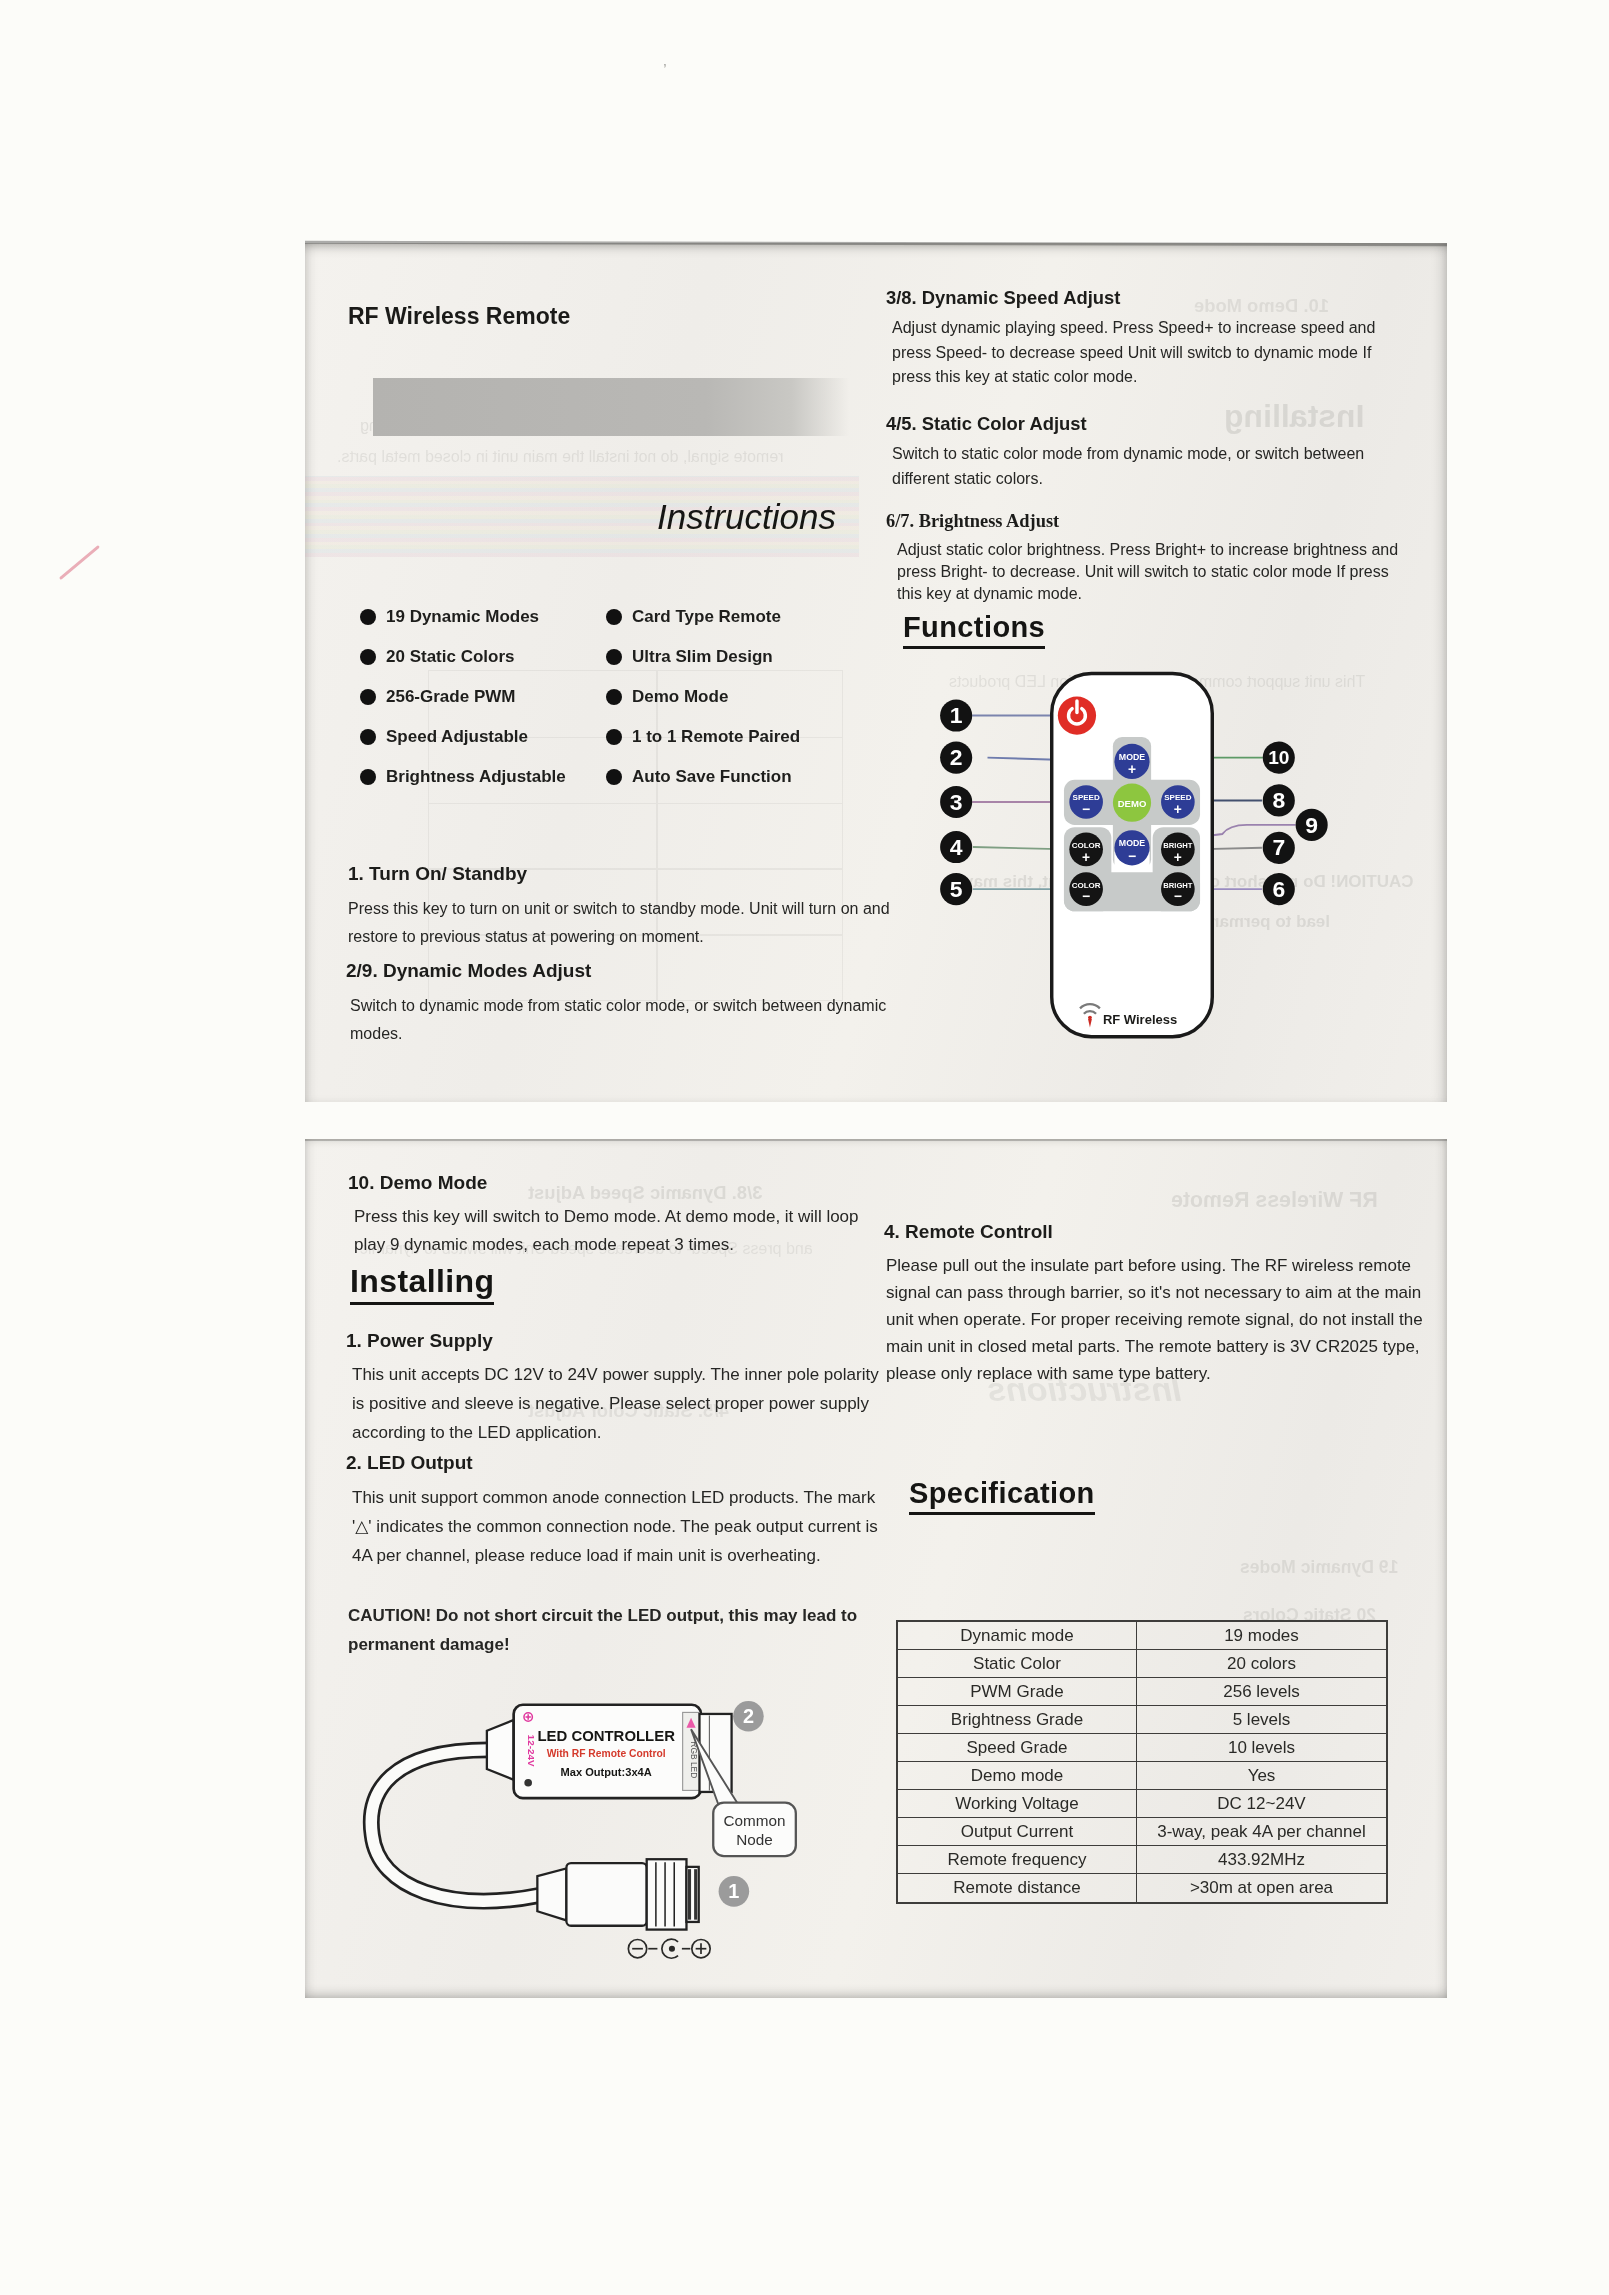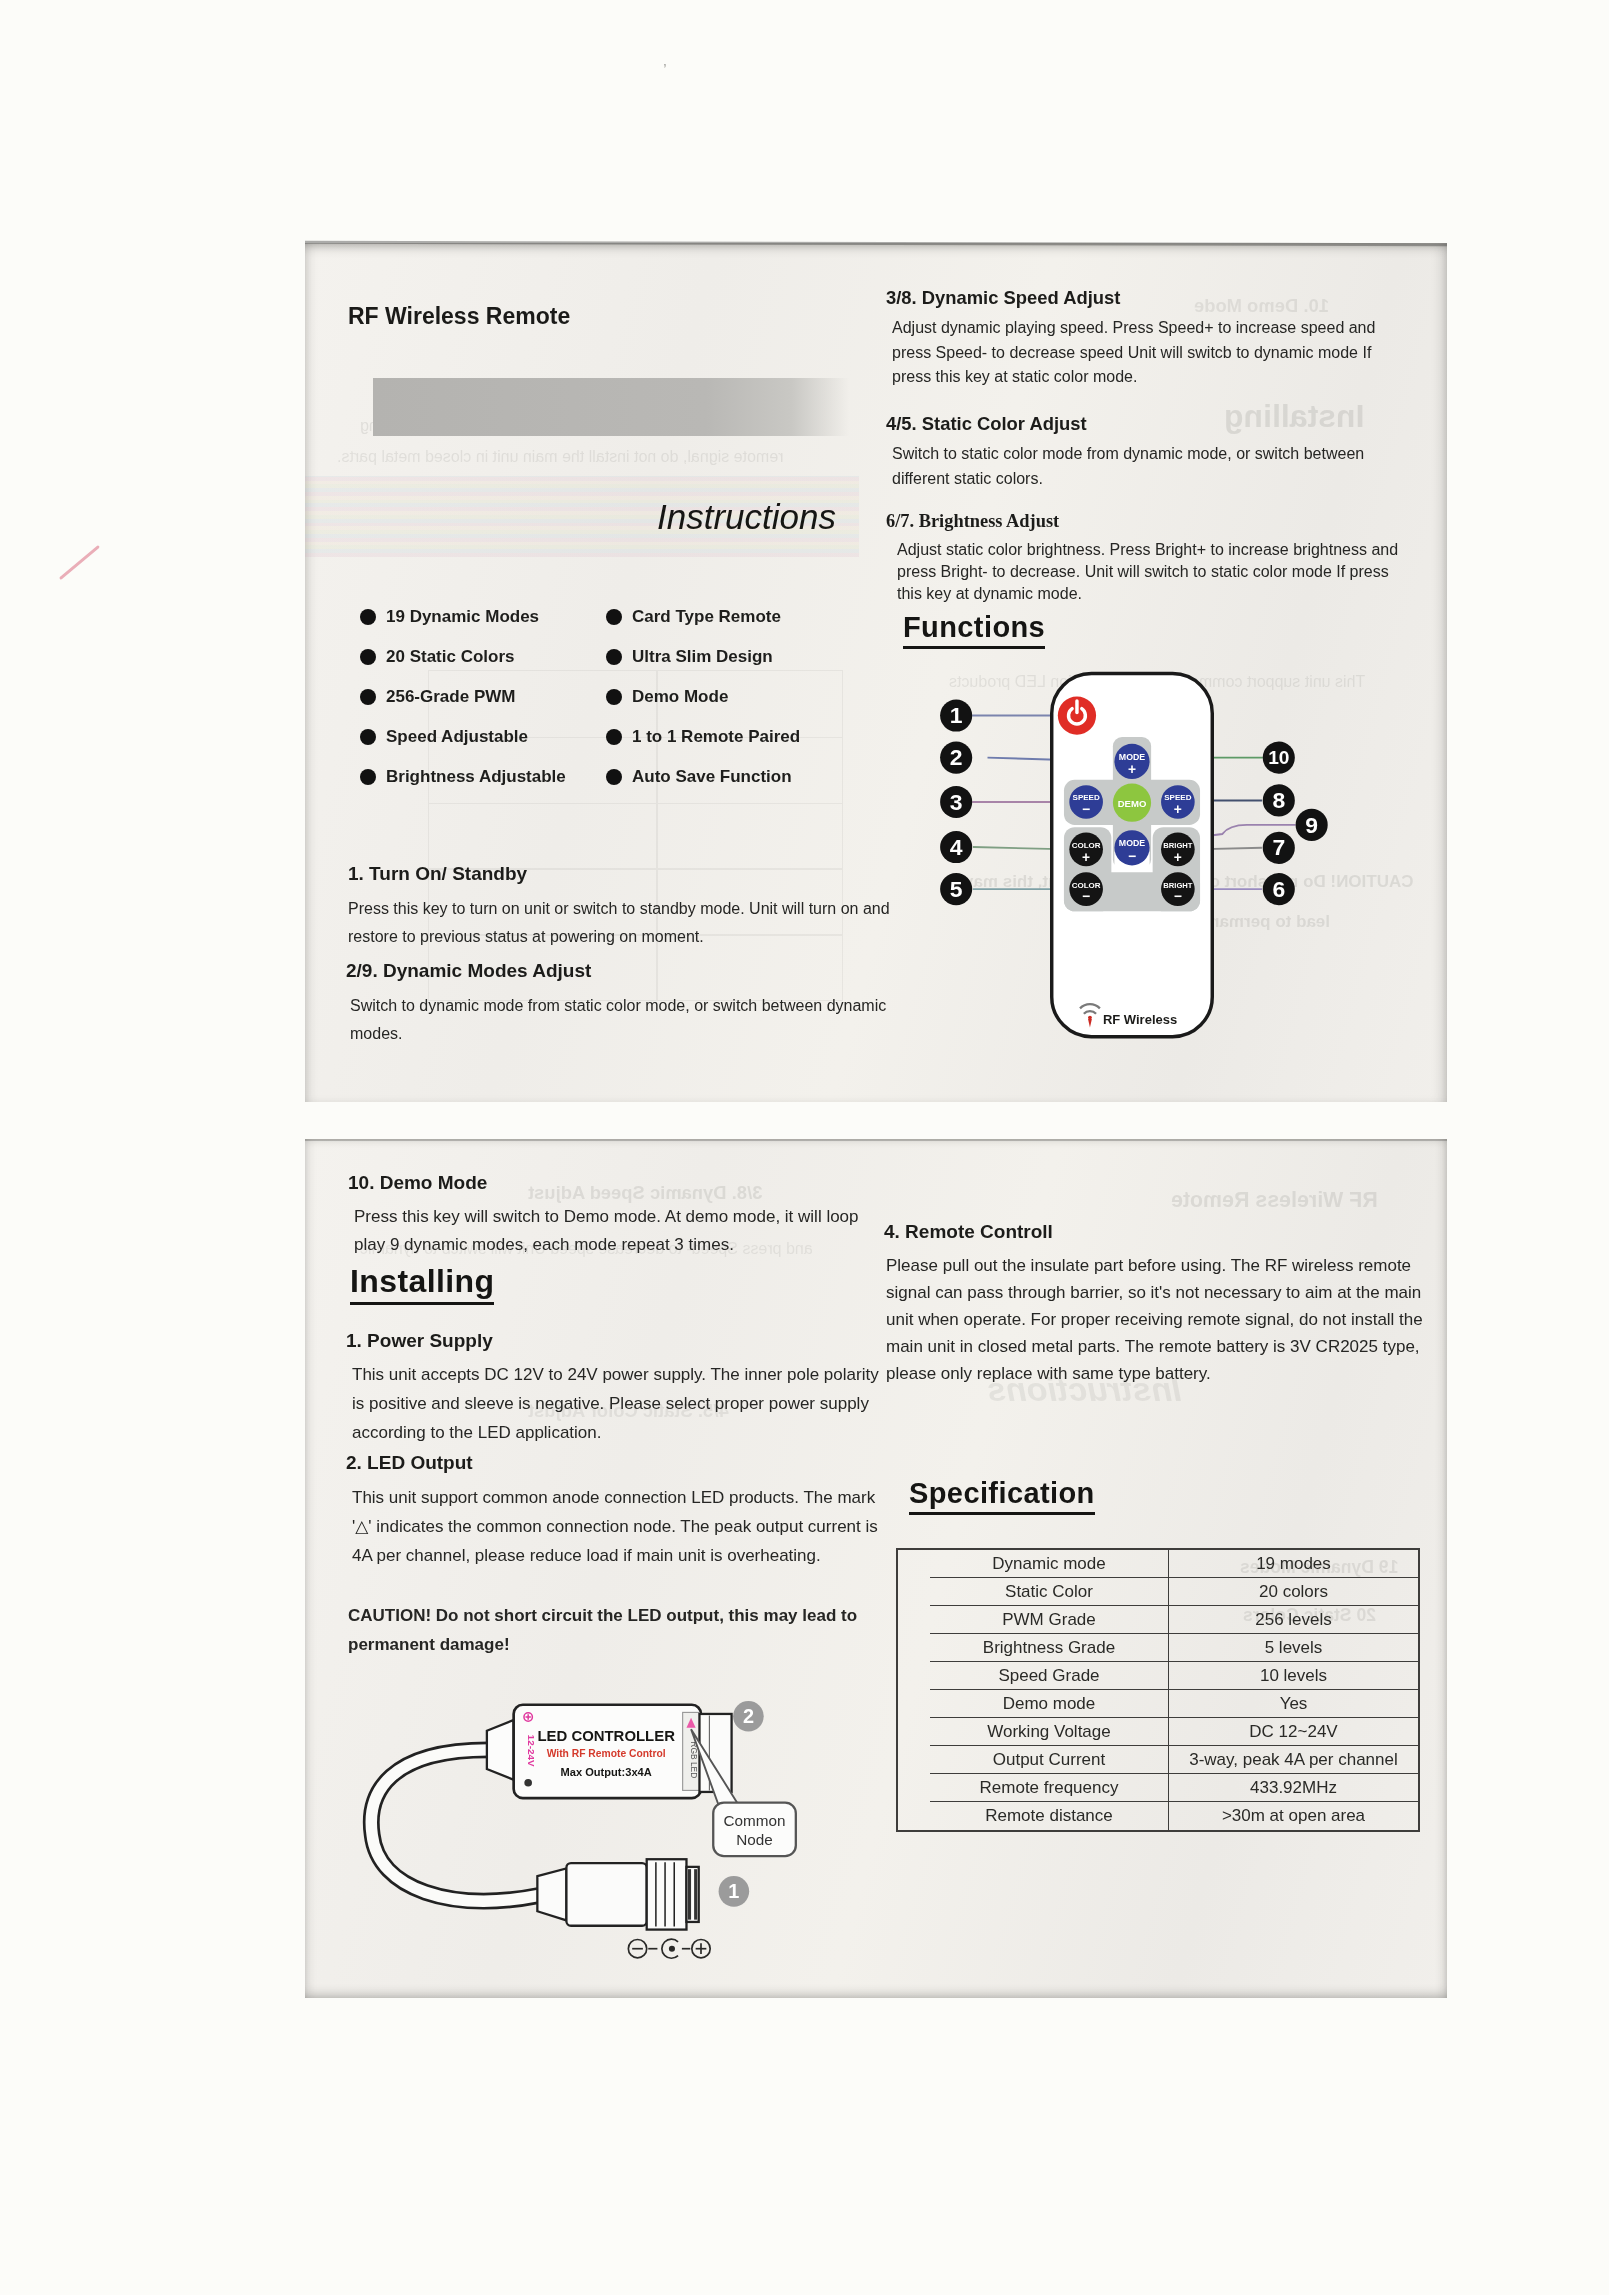--- a/index.html
+++ b/index.html
@@ -308,21 +308,21 @@
       <line x1="476" y1="360" x2="476" y2="374"></line>
     </g>
     <circle cx="438" cy="367" r="4" fill="#2a2a28"></circle>
   </svg>
 
   <div class="abs h-sec" style="left:884px;top:1221px;">4. Remote Controll</div>
   <div class="abs body-txt" style="left:886px;top:1252px;width:539px;line-height:27px;font-size:17px;">Please pull out the insulate part before using. The RF wireless remote signal can pass through barrier, so it's not necessary to aim at the main unit when operate. For proper receiving remote signal, do not install the main unit in closed metal parts. The remote battery is 3V CR2025 type, please only replace with same type battery.</div>
 
   <div class="abs bighead" style="left:909px;top:1477px;font-size:29px;">Specification</div>
 
-  <div class="abs spec-table" style="left:896px;top:1548px;padding-left:32px;">
+  <div class="abs spec-table" style="left:896px;top:1620px;">
     <div class="c k">Dynamic mode</div>
       <div class="c">19 modes</div>
     <div class="c k">Static Color</div>
       <div class="c">20 colors</div>
     <div class="c k">PWM Grade</div>
       <div class="c">256 levels</div>
     <div class="c k">Brightness Grade</div>
       <div class="c">5 levels</div>
     <div class="c k">Speed Grade</div>
       <div class="c">10 levels</div>

